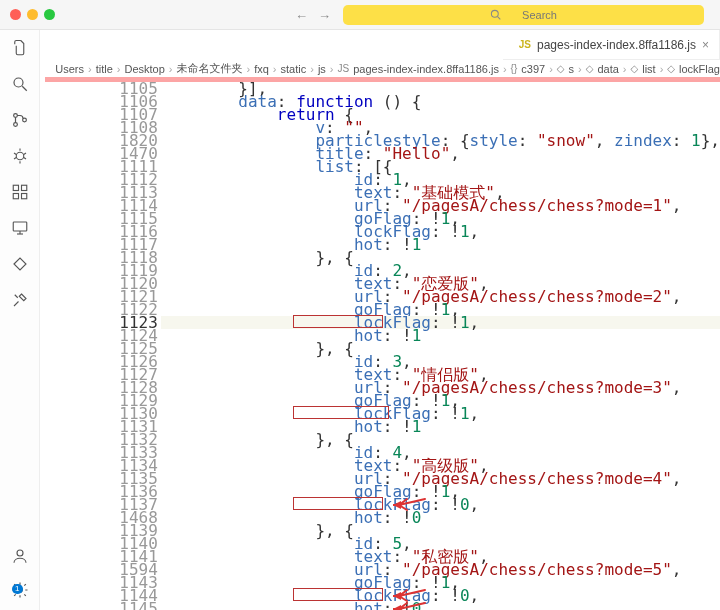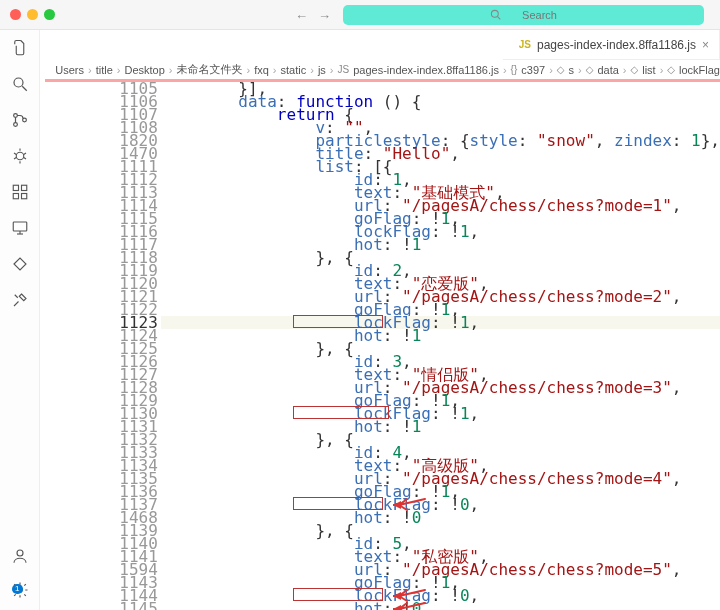--- a/index.html
+++ b/index.html
@@ -4,32 +4,32 @@
 <style>
   * { margin: 0; padding: 0; box-sizing: border-box; }
   body { font-family: -apple-system, BlinkMacSystemFont, "Segoe UI", sans-serif; font-size: 12px; color: #333; background: #fff; width: 720px; height: 610px; overflow: hidden; display: flex; flex-direction: column; }
   .titlebar { height: 30px; display: flex; align-items: center; padding: 0 10px; border-bottom: 1px solid #e5e5e5; background: #f6f6f6; }
   .traffic { display: flex; gap: 6px; }
   .dot { width: 11px; height: 11px; border-radius: 50%; }
   .dot.red { background: #ff5f57; }
   .dot.ylw { background: #febc2e; }
   .dot.grn { background: #28c840; }
   .navarrows { margin-left: 240px; display: flex; gap: 10px; color: #888; font-size: 13px; }
-  .searchbar { flex: 1; margin-left: 12px; margin-right: 6px; height: 20px; background: #5eead4; border-radius: 5px; display: flex; align-items: center; justify-content: center; color: #777; font-size: 11px; gap: 21px; }
+  .searchbar { flex: 1; margin-left: 12px; margin-right: 6px; height: 20px; background: #fde047; border-radius: 5px; display: flex; align-items: center; justify-content: center; color: #777; font-size: 11px; gap: 21px; }
   .main { flex: 1; display: flex; min-height: 0; }
   .activitybar { width: 40px; background: #fdfdfd; border-right: 1px solid #eee; display: flex; flex-direction: column; align-items: center; padding-top: 8px; gap: 16px; position: relative; }
   .activitybar .icon { width: 20px; height: 20px; display: flex; align-items: center; justify-content: center; color: #666; }
   .activitybar .bottom { margin-top: auto; margin-bottom: 10px; display: flex; flex-direction: column; gap: 14px; align-items: center; }
   .badge { position: absolute; bottom: 6px; right: 7px; background: #0078d4; color: #fff; border-radius: 8px; font-size: 8px; padding: 0 3px; line-height: 10px; }
   .editor { flex: 1; display: flex; flex-direction: column; min-width: 0; align-items: flex-end; }
   .tabs { height: 30px; display: flex; align-items: center; border-bottom: 1px solid #eee; padding-left: 6px; }
   .tab { display: flex; align-items: center; gap: 6px; padding: 0 10px; height: 100%; font-size: 12px; color: #444; border-right: 1px solid #eee; }
   .tab .jsico { color: #cbb41e; font-weight: bold; font-size: 10px; }
   .tab .close { color: #888; font-size: 12px; }
-  .crumbs { height: 22px; display: flex; align-items: center; padding-left: 10px; font-size: 11px; color: #555; gap: 4px; overflow: hidden; white-space: nowrap; border-bottom: 3px solid #fca5a5; }
+  .crumbs { height: 22px; display: flex; align-items: center; padding-left: 10px; font-size: 11px; color: #555; gap: 4px; overflow: hidden; white-space: nowrap; border-bottom: 5px solid #fca5a5; }
   .crumbs .sep { color: #aaa; }
   .crumbs .sym { color: #888; font-size: 10px; }
   .code { flex: 1; display: flex; font-family: Menlo, Consolas, monospace; font-size: 16px; line-height: 13px; overflow: hidden; }
   .gutter { width: 42px; text-align: right; color: #999; padding-right: 10px; user-select: none; background: #fff; }
   .gutter .ln.active { color: #333; font-weight: 500; }
   .lines { flex: 1; white-space: pre; color: #333; position: relative; }
   .ln-row { height: 13px; position: relative; }
   .ln-row.hl { background: #f7f7ee; }
   .k-key { color: #3b6fb5; }
   .k-str { color: #a31515; }

